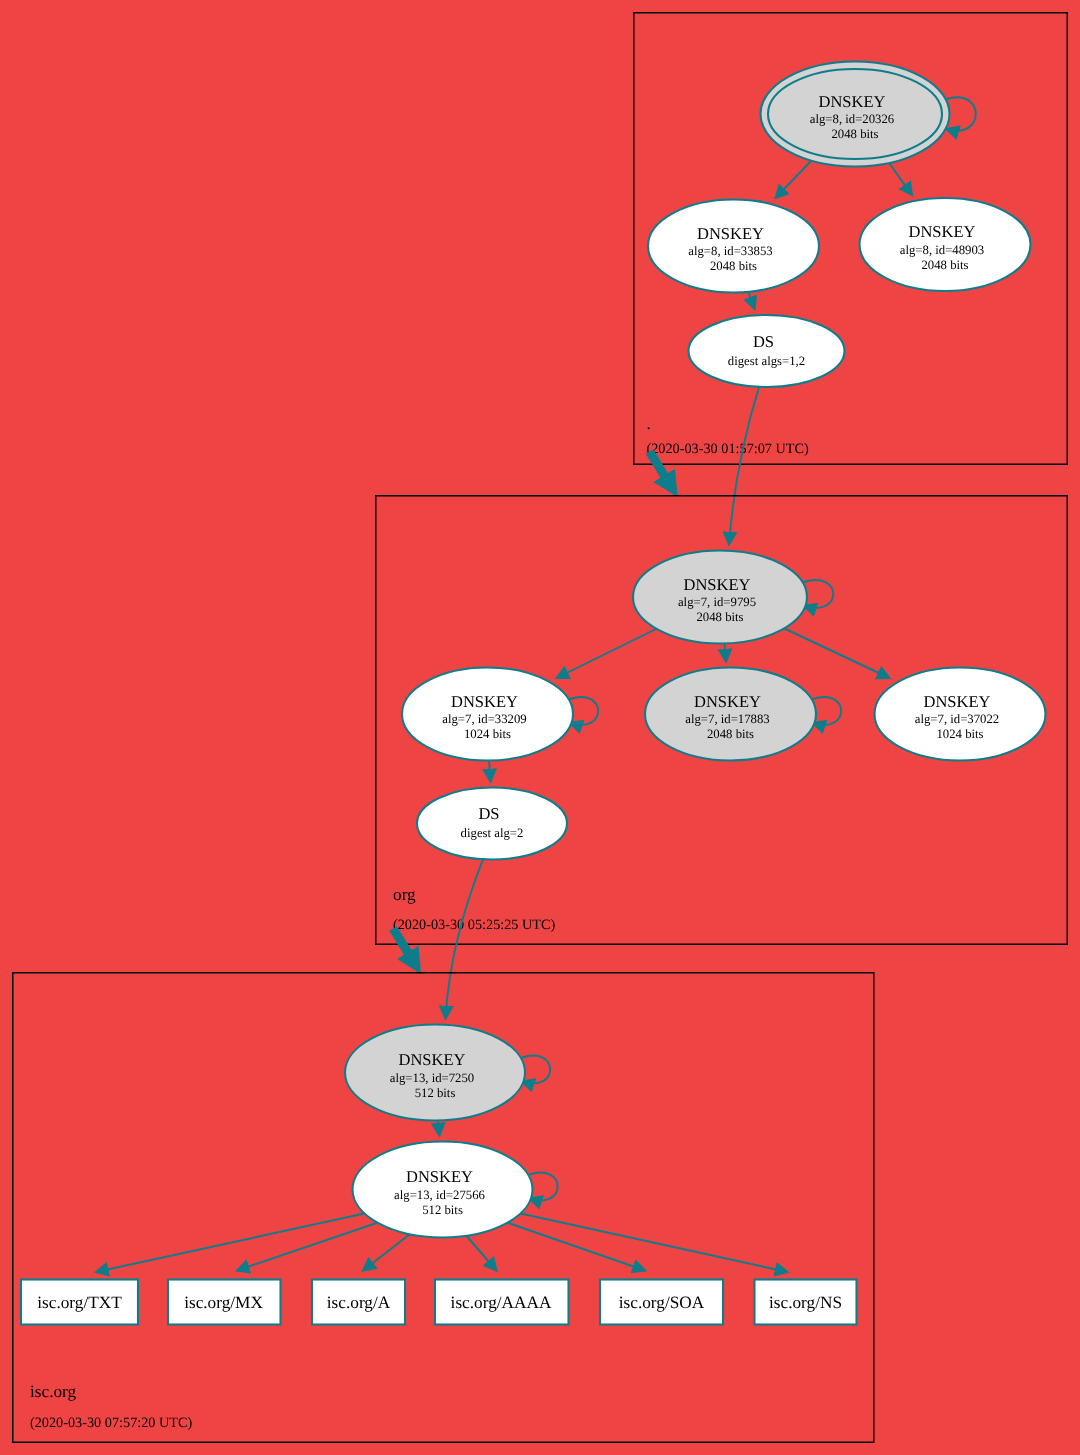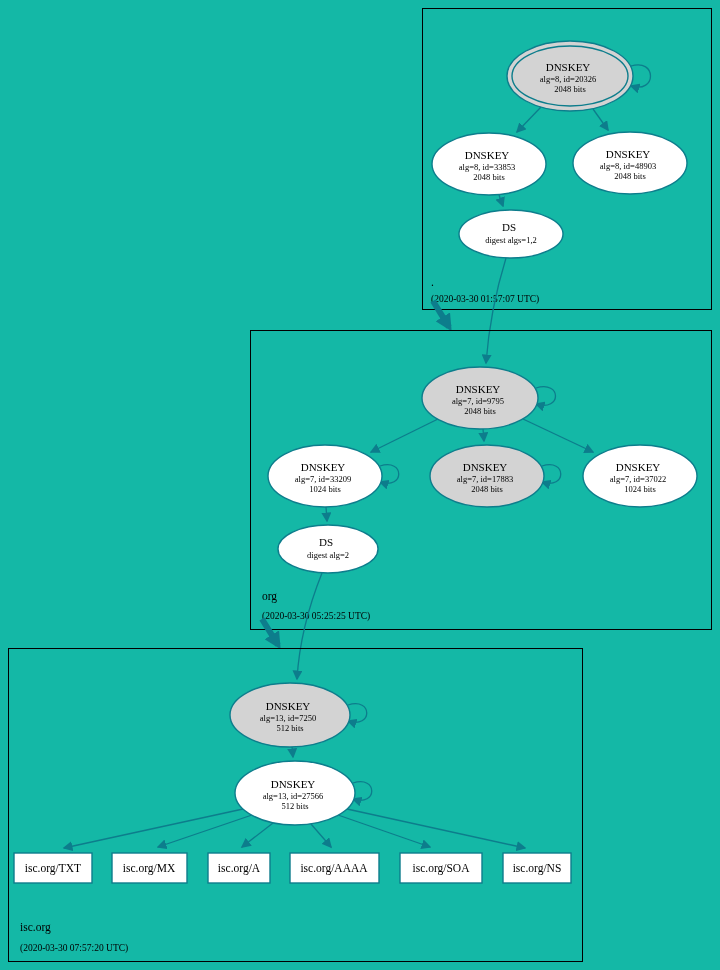--- a/index.html
+++ b/index.html
@@ -1,17 +1,17 @@
 <!DOCTYPE html>
 <html style="--edge: #0d7d8c; --ksk: #d3d3d3;"><head>
 <meta charset="utf-8">
 <style>
   :root { --edge:#0d7d8c; --ksk:#d3d3d3; }
   html,body { margin:0; padding:0; background:#ffffff; }
-  .canvas { position:relative; width:720px; height:970px; background:#14b8a6; }
+  .canvas { position:relative; width:720px; height:970px; background:#ef4444; }
   svg text { font-family:"Liberation Serif", serif; fill:#000; }
   .node-title  { font-size:11px; }
   .node-meta   { font-size:8.5px; }
   .zone-label  { font-size:11.5px; }
   .zone-ts     { font-size:9.5px; }
   .record-label{ font-size:11.5px; }
   .edge       { stroke:var(--edge); stroke-width:1.3; fill:none; }
   .edge-thick { stroke:var(--edge); stroke-width:6;   fill:none; }
   .node       { stroke:var(--edge); stroke-width:1.4; fill:#ffffff; }
   .node.ksk   { fill:var(--ksk); }

